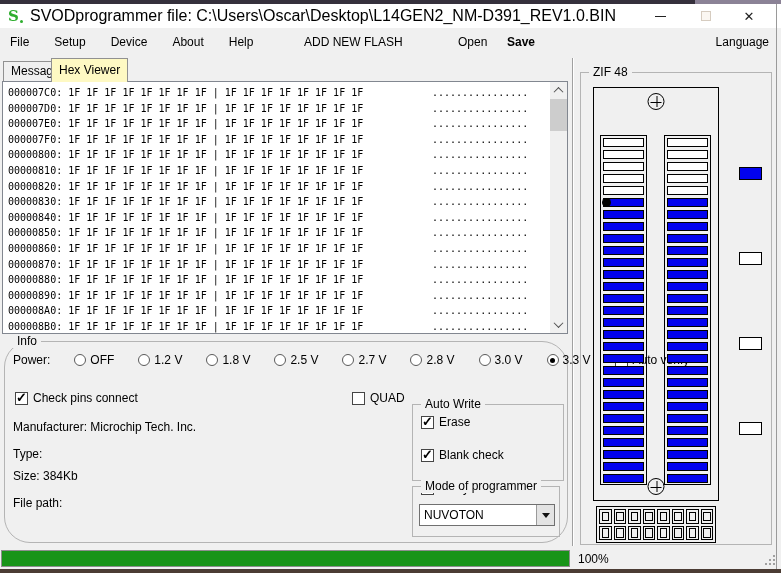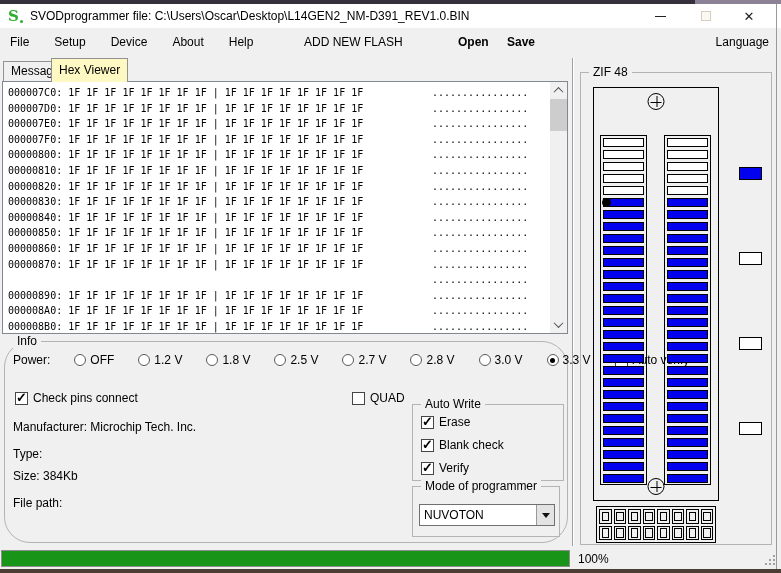--- a/index.html
+++ b/index.html
@@ -10,34 +10,34 @@
   
   .top-strip{position:absolute;left:0;top:0;width:781px;height:4px;background:#35303c;}
   .top-strip-right{position:absolute;left:695px;top:0;width:86px;height:4px;background:#8b8296;}
   .bottom-strip{position:absolute;left:0;top:569px;width:781px;height:4px;background:#4b3c34;}
   .right-edge{position:absolute;left:776px;top:4px;width:1px;height:565px;background:#9a9a9a;}
 
   
   .titlebar{position:absolute;left:0;top:4px;width:781px;height:24px;background:#ffffff;}
   .logo{position:absolute;left:8px;top:3px;font-family:"DejaVu Serif",serif;font-weight:bold;font-size:15px;color:var(--logo-green,#2fae2f);line-height:18px;}
   .logo::after{content:"";position:absolute;right:-4px;bottom:2px;width:3px;height:3px;border-radius:50%;background:var(--logo-green,#2fae2f);}
-  .win-title{position:absolute;left:30px;top:0;line-height:24px;font-size:12px;white-space:nowrap;}
+  .win-title{position:absolute;left:30px;top:0;line-height:24px;font-size:16px;white-space:nowrap;}
   .cap-btn{position:absolute;top:0;width:32px;height:24px;display:flex;align-items:center;justify-content:center;cursor:default;}
   .btn-min{left:644px;}
   .btn-min .minline{display:block;width:11px;height:0;border-top:1px solid #222;}
   .btn-max{left:690px;}
   .btn-max .maxsq{display:block;width:10px;height:10px;border:1px solid #d6ccc0;background:#fbf7f2;}
   .btn-close{left:733px;font-size:13px;color:#222;}
 
   
   .menubar{position:absolute;left:0;top:28px;width:781px;height:29px;background:#f0f0f0;}
   .menu-left{position:absolute;left:10px;top:0;display:flex;gap:25px;line-height:29px;}
   .menu-item{cursor:default;}
   .add-flash{position:absolute;left:304px;top:0;line-height:29px;}
-  .menu-open{position:absolute;left:458px;top:0;line-height:29px;font-weight:bold;}
+  .menu-open{position:absolute;left:458px;top:0;line-height:29px;font-weight:normal;}
   .menu-save{position:absolute;left:507px;top:0;line-height:29px;font-weight:bold;}
   .menu-language{position:absolute;right:12px;top:0;line-height:29px;}
 
   
   .tabbar{position:absolute;left:0;top:57px;width:570px;height:24px;}
   .tab{position:absolute;top:4px;height:21px;line-height:19px;padding:0 7px;background:#f0f0f0;border:1px solid #919191;border-bottom:none;}
   .tab.active{top:1px;height:24px;line-height:22px;background:#fef9c3;z-index:2;}
   .tab:nth-child(1){left:3px;}
   .tab:nth-child(2){left:51px;}
 
@@ -70,21 +70,21 @@
   .checkbox{display:inline-flex;align-items:center;gap:5px;cursor:default;white-space:nowrap;}
   .cb{width:13px;height:13px;border:1px solid #454545;background:#fff;position:relative;flex:none;}
   .checkbox.checked .cb::after{content:"✓";position:absolute;left:0px;top:-3px;font-size:13px;font-weight:bold;color:#000;}
   .check-pins{position:absolute;left:10px;top:49px;}
   .quad{position:absolute;left:347px;top:49px;}
   .info-line{position:absolute;left:8px;white-space:nowrap;}
   .mfr{top:78px;} .type{top:105px;} .size{top:127px;} .fpath{top:154px;}
 
   
   .aw-group{left:412px;top:404px;width:152px;height:77px;}
-  .aw-options{position:absolute;left:8px;top:10px;display:flex;flex-direction:column;gap:9px;}
+  .aw-options{position:absolute;left:8px;top:10px;display:flex;flex-direction:column;gap:19px;}
 
   
   .mode-group{left:412px;top:486px;width:148px;height:51px;}
   .combo{position:absolute;left:6px;top:17px;width:136px;height:22px;border:1px solid #707070;background:#fff;}
   .combo-text{position:absolute;left:4px;top:0;line-height:20px;}
   .combo-btn{position:absolute;right:0;top:0;width:18px;height:20px;background:#e3e3e3;border-left:1px solid #9a9a9a;display:flex;align-items:center;justify-content:center;}
   .combo-arrow{width:0;height:0;border-left:4px solid transparent;border-right:4px solid transparent;border-top:5px solid #111;}
 
   
   .zif-group{left:580px;top:72px;width:192px;height:473px;}
@@ -160,21 +160,21 @@
         <div class="hex-row"><span>000007E0: 1F 1F 1F 1F 1F 1F 1F 1F | 1F 1F 1F 1F 1F 1F 1F 1F</span><span class="hex-ascii">................</span></div>
         <div class="hex-row"><span>000007F0: 1F 1F 1F 1F 1F 1F 1F 1F | 1F 1F 1F 1F 1F 1F 1F 1F</span><span class="hex-ascii">................</span></div>
         <div class="hex-row"><span>00000800: 1F 1F 1F 1F 1F 1F 1F 1F | 1F 1F 1F 1F 1F 1F 1F 1F</span><span class="hex-ascii">................</span></div>
         <div class="hex-row"><span>00000810: 1F 1F 1F 1F 1F 1F 1F 1F | 1F 1F 1F 1F 1F 1F 1F 1F</span><span class="hex-ascii">................</span></div>
         <div class="hex-row"><span>00000820: 1F 1F 1F 1F 1F 1F 1F 1F | 1F 1F 1F 1F 1F 1F 1F 1F</span><span class="hex-ascii">................</span></div>
         <div class="hex-row"><span>00000830: 1F 1F 1F 1F 1F 1F 1F 1F | 1F 1F 1F 1F 1F 1F 1F 1F</span><span class="hex-ascii">................</span></div>
         <div class="hex-row"><span>00000840: 1F 1F 1F 1F 1F 1F 1F 1F | 1F 1F 1F 1F 1F 1F 1F 1F</span><span class="hex-ascii">................</span></div>
         <div class="hex-row"><span>00000850: 1F 1F 1F 1F 1F 1F 1F 1F | 1F 1F 1F 1F 1F 1F 1F 1F</span><span class="hex-ascii">................</span></div>
         <div class="hex-row"><span>00000860: 1F 1F 1F 1F 1F 1F 1F 1F | 1F 1F 1F 1F 1F 1F 1F 1F</span><span class="hex-ascii">................</span></div>
         <div class="hex-row"><span>00000870: 1F 1F 1F 1F 1F 1F 1F 1F | 1F 1F 1F 1F 1F 1F 1F 1F</span><span class="hex-ascii">................</span></div>
-        <div class="hex-row"><span class="hex-ascii">................</span></div>
+        <div class="hex-row"><span>00000880: 1F 1F 1F 1F 1F 1F 1F 1F | 1F 1F 1F 1F 1F 1F 1F 1F</span><span class="hex-ascii">................</span></div>
         <div class="hex-row"><span>00000890: 1F 1F 1F 1F 1F 1F 1F 1F | 1F 1F 1F 1F 1F 1F 1F 1F</span><span class="hex-ascii">................</span></div>
         <div class="hex-row"><span>000008A0: 1F 1F 1F 1F 1F 1F 1F 1F | 1F 1F 1F 1F 1F 1F 1F 1F</span><span class="hex-ascii">................</span></div>
         <div class="hex-row"><span>000008B0: 1F 1F 1F 1F 1F 1F 1F 1F | 1F 1F 1F 1F 1F 1F 1F 1F</span><span class="hex-ascii">................</span></div>
       </div>
     <div class="scrollbar">
       <div class="sb-btn sb-up">
           <span class="chev"></span>
         </div>
       <div class="sb-thumb"></div>
       <div class="sb-btn sb-down">

